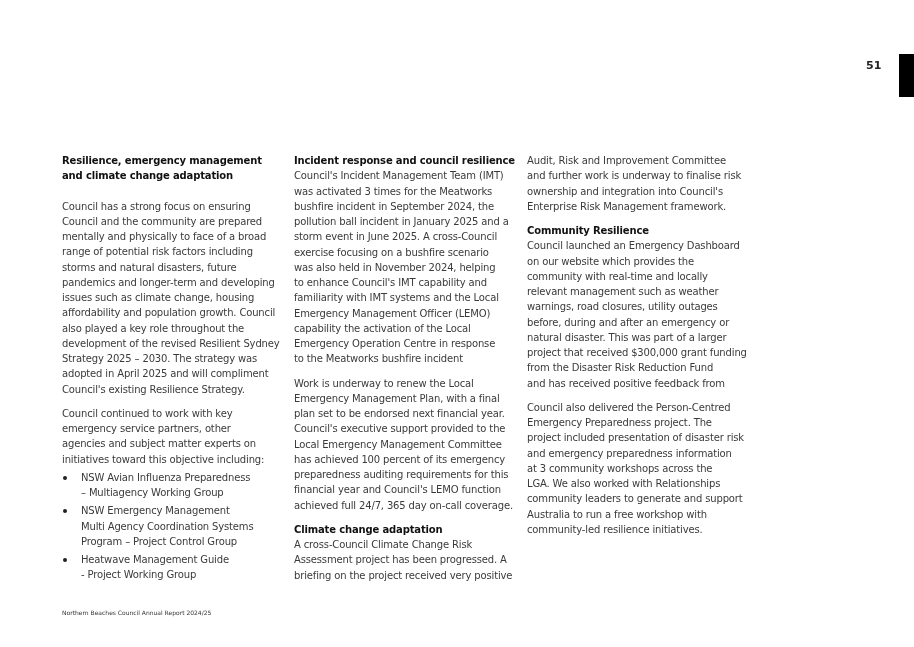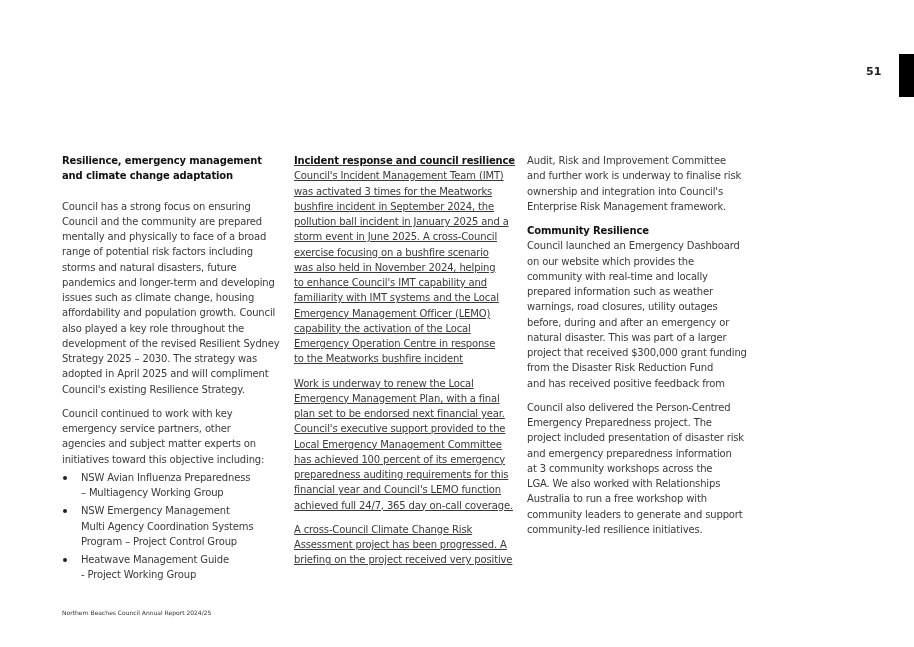--- a/index.html
+++ b/index.html
@@ -3,33 +3,33 @@
   <meta charset="utf-8">
   <style>
     html, body { margin: 0; padding: 0; }
     body {
       width: 914px; height: 647px; position: relative; overflow: hidden;
       background: #ffffff; color: #333333;
       font-family: "DejaVu Sans", sans-serif;
     }
     .page-number {
       position: absolute; left: 866px; top: 59px;
-      font-size: 11px; font-weight: bold; color: #222; margin-top: 6px;
+      font-size: 11px; font-weight: bold; color: #222;
     }
     .page-tab {
       position: absolute; left: 899px; top: 54px; width: 15px; height: 43px;
       background: #000000;
     }
     .col {
       position: absolute; top: 153px; width: 232px;
       font-size: 10px; line-height: 15.25px; color: #3a3a3a;
       letter-spacing: -0.15px;
     }
     .col1 { left: 62px; }
-    .col2 { left: 294px; text-decoration: underline; }
+    .col2 { left: 294px; }
     .col3 { left: 527px; }
     .line { display: block; white-space: nowrap; }
     .heading { font-weight: bold; color: #111111; }
     .gap-big { height: 15px; }
     .gap { height: 9px; }
     .bullet { position: relative; padding-left: 19px; }
     .bullet::before {
       content: ""; position: absolute; left: 1px; top: 6px;
       width: 4px; height: 4px; border-radius: 50%; background: #222;
     }
@@ -114,55 +114,56 @@
     <span class="line">Emergency Management Plan, with a final</span>
     <span class="line">plan set to be endorsed next financial year.</span>
     <span class="line">Council's executive support provided to the</span>
     <span class="line">Local Emergency Management Committee</span>
     <span class="line">has achieved 100 percent of its emergency</span>
     <span class="line">preparedness auditing requirements for this</span>
     <span class="line">financial year and Council's LEMO function</span>
     <span class="line">achieved full 24/7, 365 day on-call coverage.</span>
   </div>
   <div class="gap"></div>
+  <span class="line heading">Climate change adaptation</span>
   <div>
     <span class="line">A cross-Council Climate Change Risk</span>
     <span class="line">Assessment project has been progressed. A</span>
     <span class="line">briefing on the project received very positive</span>
   </div>
 </div>
 
 <div class="col col3">
   <div>
     <span class="line">Audit, Risk and Improvement Committee</span>
     <span class="line">and further work is underway to finalise risk</span>
     <span class="line">ownership and integration into Council's</span>
     <span class="line">Enterprise Risk Management framework.</span>
   </div>
   <div class="gap"></div>
   <span class="line heading">Community Resilience</span>
   <div>
     <span class="line">Council launched an Emergency Dashboard</span>
     <span class="line">on our website which provides the</span>
     <span class="line">community with real-time and locally</span>
-    <span class="line">prepared information such as weather</span>
+    <span class="line">relevant management such as weather</span>
     <span class="line">warnings, road closures, utility outages</span>
     <span class="line">before, during and after an emergency or</span>
     <span class="line">natural disaster. This was part of a larger</span>
     <span class="line">project that received $300,000 grant funding</span>
     <span class="line">from the Disaster Risk Reduction Fund</span>
     <span class="line">and has received positive feedback from</span>
   </div>
   <div class="gap"></div>
   <div>
     <span class="line">Council also delivered the Person-Centred</span>
     <span class="line">Emergency Preparedness project. The</span>
     <span class="line">project included presentation of disaster risk</span>
     <span class="line">and emergency preparedness information</span>
     <span class="line">at 3 community workshops across the</span>
     <span class="line">LGA. We also worked with Relationships</span>
+    <span class="line">community leaders to generate and support</span>
     <span class="line">Australia to run a free workshop with</span>
-    <span class="line">community leaders to generate and support</span>
     <span class="line">community-led resilience initiatives.</span>
   </div>
 </div>
 
 <div class="footer">Northern Beaches Council Annual Report 2024/25</div>
 
 </body></html>

